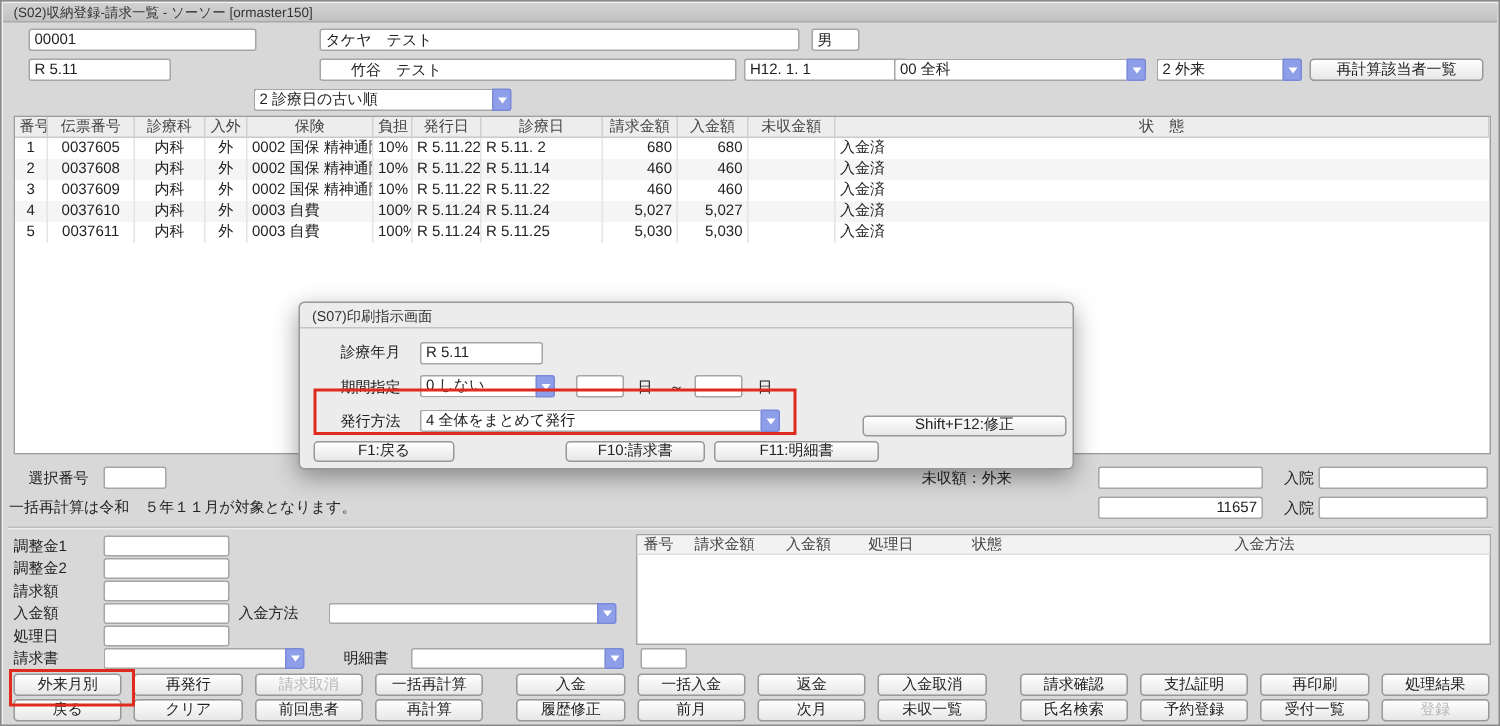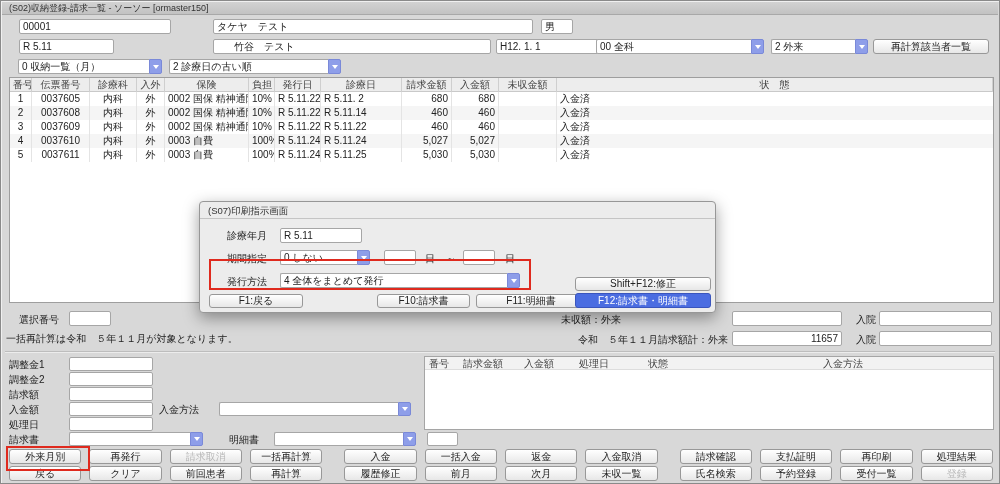--- a/index.html
+++ b/index.html
@@ -86,26 +86,20 @@
       </span>
   </div>
   <div class="dd" style="left:770px;top:38px;width:97px">
     <span class="val">2 外来</span>
     <span class="arr" style="background: rgb(142, 158, 233);">
         <i></i>
       </span>
   </div>
   <div class="btn" style="position:absolute;left:872px;top:38px;width:116px;height:15px;line-height:13px">再計算該当者一覧</div>
 
-  <div class="dd" style="left:17px;top:58px;width:144px">
-    <span class="val">0 収納一覧（月）</span>
-    <span class="arr" style="background: rgb(142, 158, 233);">
-        <i></i>
-      </span>
-  </div>
   <div class="dd" style="left:168px;top:58px;width:172px">
     <span class="val">2 診療日の古い順</span>
     <span class="arr" style="background: rgb(142, 158, 233);">
         <i></i>
       </span>
   </div>
 
   <div class="table">
     <div class="trow thead">
       <div class="cell c0">番号</div>
@@ -192,26 +186,25 @@
           <div class="cell c10"></div>
           <div class="cell c11">入金済</div>
         </div>
       </div>
   </div>
 
   <div class="lbl" style="left:18px;top:312px">選択番号</div>
   <input class="field" style="left: 68px; top: 310px; width: 42px;">
   <div class="lbl" style="left:5px;top:331px">一括再計算は令和　５年１１月が対象となります。</div>
 
-  <div class="lbl" style="left:560px;top:312px;width:167px;text-align:left">未収額：外来</div>
+  <div class="lbl" style="left:560px;top:312px;width:167px;text-align:center">未収額：外来</div>
   <input class="field" style="left: 731px; top: 310px; width: 110px;" readonly="">
   <div class="lbl" style="left:855px;top:312px">入院</div>
   <input class="field" style="left: 878px; top: 310px; width: 113px;" readonly="">
 
-  <div class="lbl" style="left:520px;top:332px;width:207px;text-align:right">令和　５年１１月請求額計：外来</div>
   <input class="field" style="left: 731px; top: 330px; width: 110px; text-align: right;" readonly="" value="11657">
   <div class="lbl" style="left:855px;top:332px">入院</div>
   <input class="field" style="left: 878px; top: 330px; width: 113px;" readonly="">
 
   <div class="sep"></div>
 
   <div class="lbl" style="left:8px;top:357px">調整金1</div>
   <input class="field" style="left: 68px; top: 356px; width: 84px; height: 14px;">
   <div class="lbl" style="left:8px;top:372px">調整金2</div>
   <input class="field" style="left: 68px; top: 371px; width: 84px; height: 14px;">
@@ -309,19 +302,18 @@
       <span class="val">4 全体をまとめて発行</span>
       <span class="arr" style="background: rgb(142, 158, 233);">
           <i></i>
         </span>
     </div>
 
     <div class="btn" style="left:9px;top:92px;width:94px;height:14px;line-height:12px">F1:戻る</div>
     <div class="btn" style="left:177px;top:92px;width:93px;height:14px;line-height:12px">F10:請求書</div>
     <div class="btn" style="left:276px;top:92px;width:110px;height:14px;line-height:12px">F11:明細書</div>
     <div class="btn" style="left:375px;top:75px;width:136px;height:14px;line-height:12px">Shift+F12:修正</div>
-    <div class="btn primary" style="left: 375px; top: 91px; width: 136px; height: 15px; line-height: 13px; background: rgb(75, 109, 225);">F12:請求書・明細書</div>
 
     <div class="ann" style="left: 9px; top: 57px; width: 322px; height: 31px; border-color: rgb(223, 42, 30);"></div>
   </div>
 
   <div class="ann" style="left: 5px; top: 445px; width: 84px; height: 25px; border-color: rgb(223, 42, 30);"></div>
 </div>
 
 </body></html>

